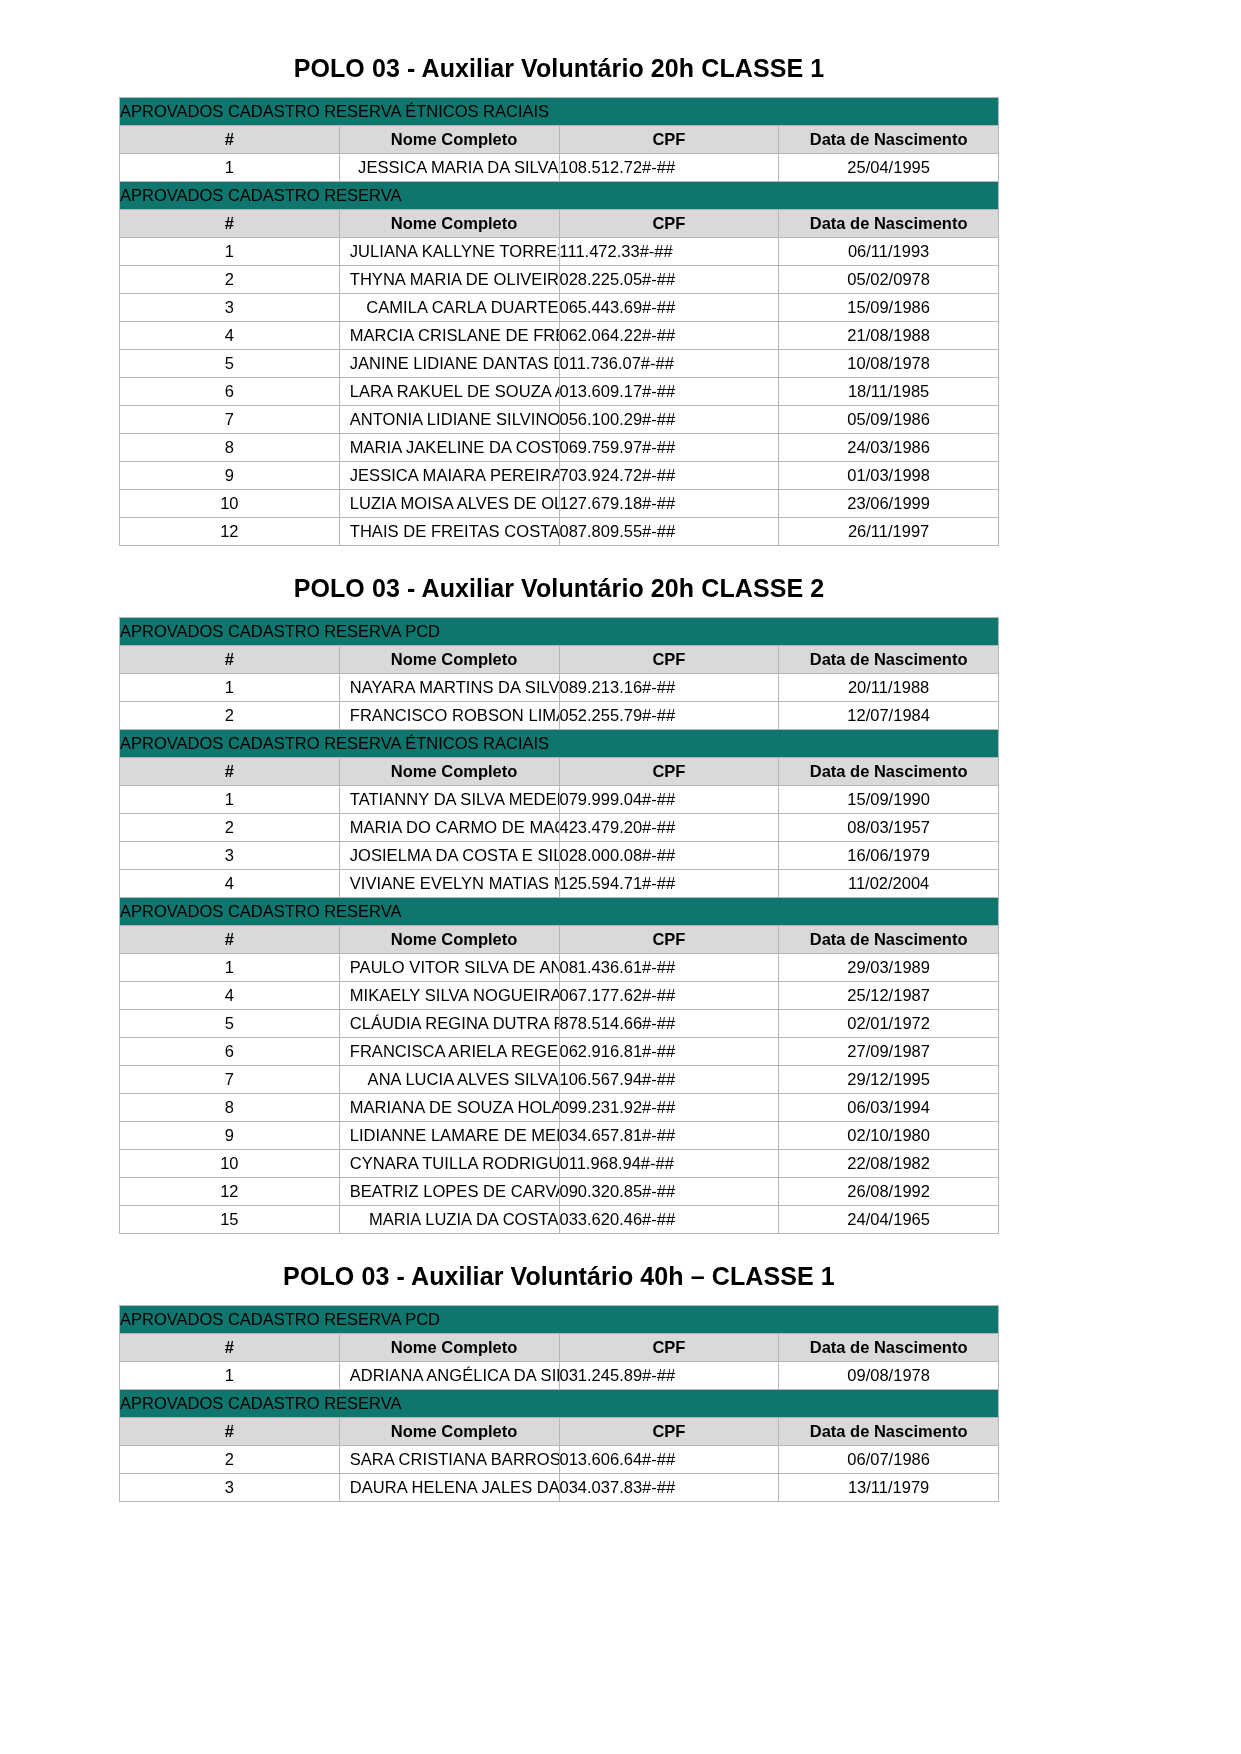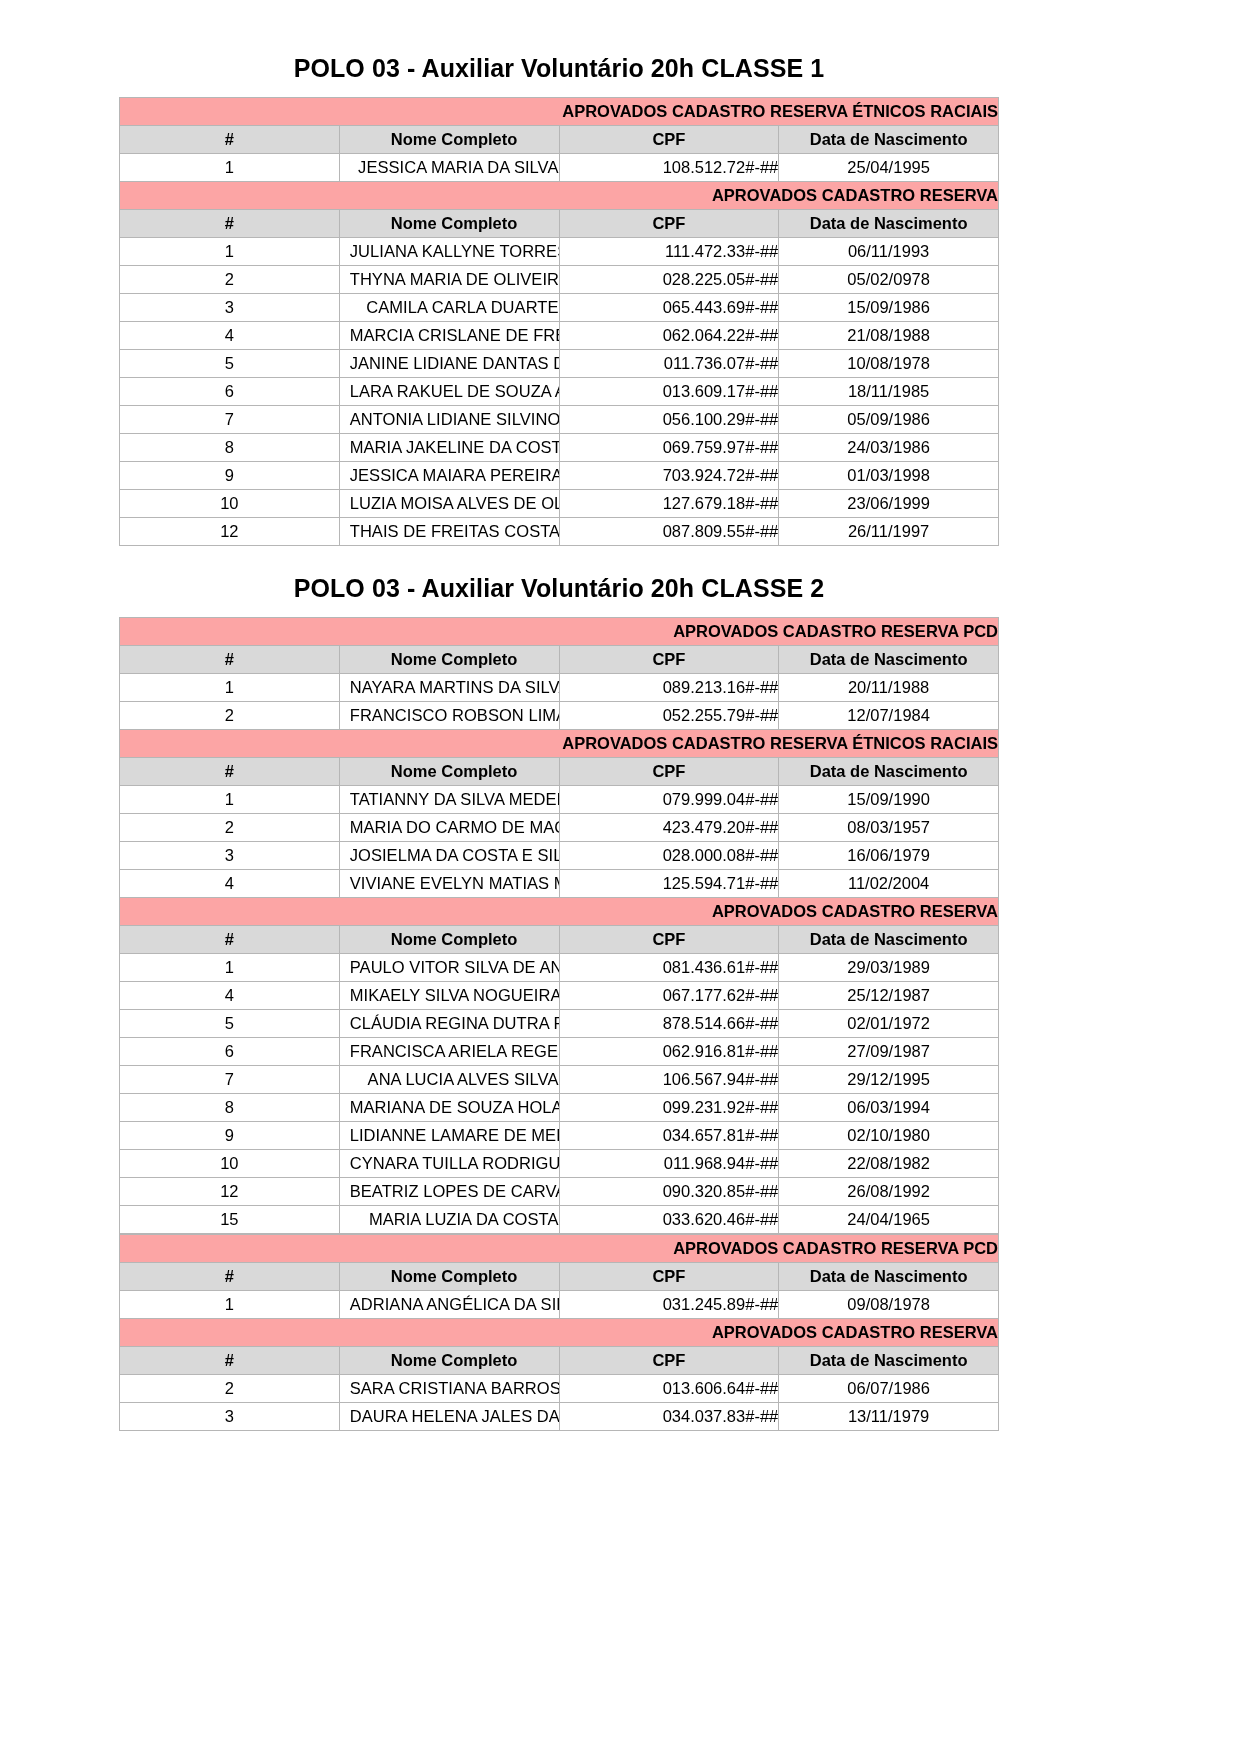--- a/index.html
+++ b/index.html
@@ -42,42 +42,42 @@
     border: 1px solid #b6b6b6;
     padding: 0;
     font-size: 16.5px;
     height: 27px;
     line-height: 27px;
     vertical-align: middle;
     overflow: hidden;
     white-space: nowrap;
   }
   .section-row td {
-    background: #fca5a5;
-    text-align: right;
-    font-weight: bold;
+    background: #0f766e;
+    text-align: left;
+    font-weight: normal;
     font-size: 16.5px;
   }
   .header-row td {
     background: #d9d9d9;
     text-align: center;
     font-weight: bold;
   }
   .c-num {
     width: 62px;
     text-align: center;
   }
   .c-name {
     width: 400px;
     text-align: right;
     padding-left: 10px !important;
   }
   .c-cpf {
     width: 185px;
-    text-align: right;
+    text-align: left;
   }
   .c-date {
     width: 233px;
     text-align: center;
     margin-top: 16px;
   }
   .data-row td {
     background: #ffffff;
   }
   .data-row td.c-name {
@@ -308,20 +308,21 @@
             <td class="c-date">26/08/1992</td>
           </tr>
           <tr class="data-row">
             <td class="c-num">15</td>
             <td class="c-name">MARIA LUZIA DA COSTA</td>
             <td class="c-cpf">033.620.46#-##</td>
             <td class="c-date">24/04/1965</td>
           </tr>
         </tbody>
       </table>
+      <div class="doc-title spaced">POLO 03 - Auxiliar Voluntário 40h – CLASSE 1</div>
       <table class="grid block">
         <tbody>
           <tr class="section-row">
             <td colspan="4">APROVADOS CADASTRO RESERVA PCD</td>
           </tr>
           <tr class="header-row">
             <td class="c-num">#</td>
             <td class="c-name">Nome Completo</td>
             <td class="c-cpf">CPF</td>
             <td class="c-date">Data de Nascimento</td>

